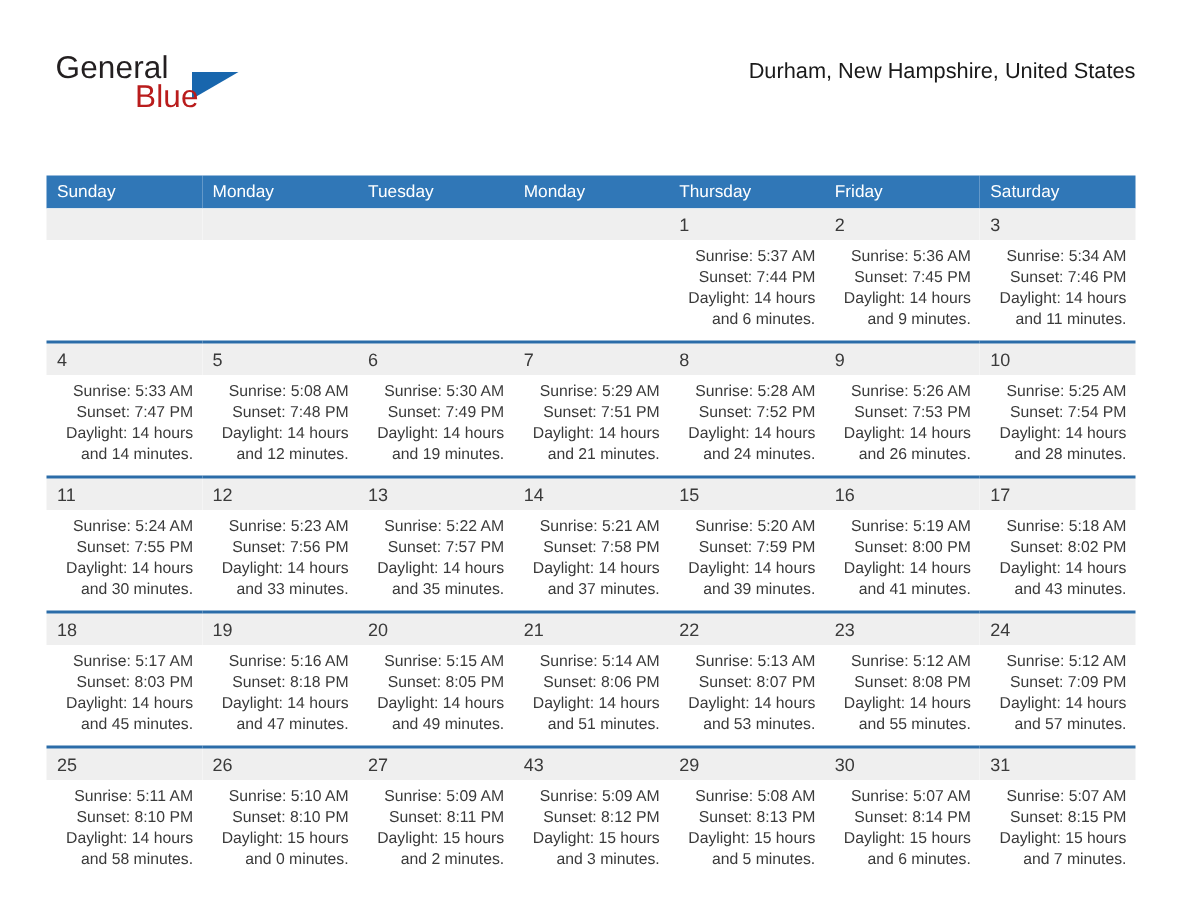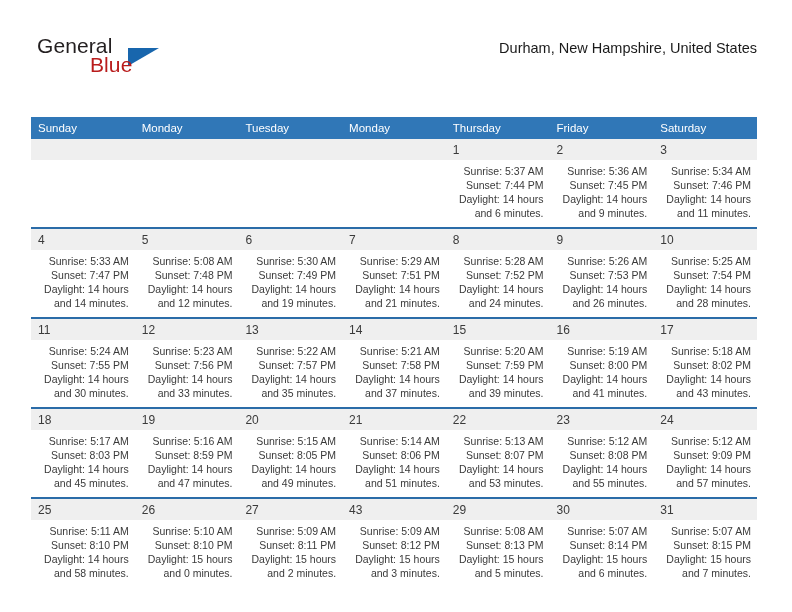--- a/index.html
+++ b/index.html
@@ -343,21 +343,21 @@
             <div class="cellbody">
               <div>Sunrise: 5:17 AM</div>
               <div>Sunset: 8:03 PM</div>
               <div class="daylight-line">Daylight: 14 hours and 45 minutes.</div>
             </div>
           </td>
           <td class="">
             <div class="daynum">19</div>
             <div class="cellbody">
               <div>Sunrise: 5:16 AM</div>
-              <div>Sunset: 8:59 PM</div>
+              <div>Sunset: 8:18 PM</div>
               <div class="daylight-line">Daylight: 14 hours and 47 minutes.</div>
             </div>
           </td>
           <td class="">
             <div class="daynum">20</div>
             <div class="cellbody">
               <div>Sunrise: 5:15 AM</div>
               <div>Sunset: 8:05 PM</div>
               <div class="daylight-line">Daylight: 14 hours and 49 minutes.</div>
             </div>
@@ -383,21 +383,21 @@
             <div class="cellbody">
               <div>Sunrise: 5:12 AM</div>
               <div>Sunset: 8:08 PM</div>
               <div class="daylight-line">Daylight: 14 hours and 55 minutes.</div>
             </div>
           </td>
           <td class="">
             <div class="daynum">24</div>
             <div class="cellbody">
               <div>Sunrise: 5:12 AM</div>
-              <div>Sunset: 9:09 PM</div>
+              <div>Sunset: 7:09 PM</div>
               <div class="daylight-line">Daylight: 14 hours and 57 minutes.</div>
             </div>
           </td>
         </tr>
         <tr class="week-row">
           <td class="">
             <div class="daynum">25</div>
             <div class="cellbody">
               <div>Sunrise: 5:11 AM</div>
               <div>Sunset: 8:10 PM</div>

